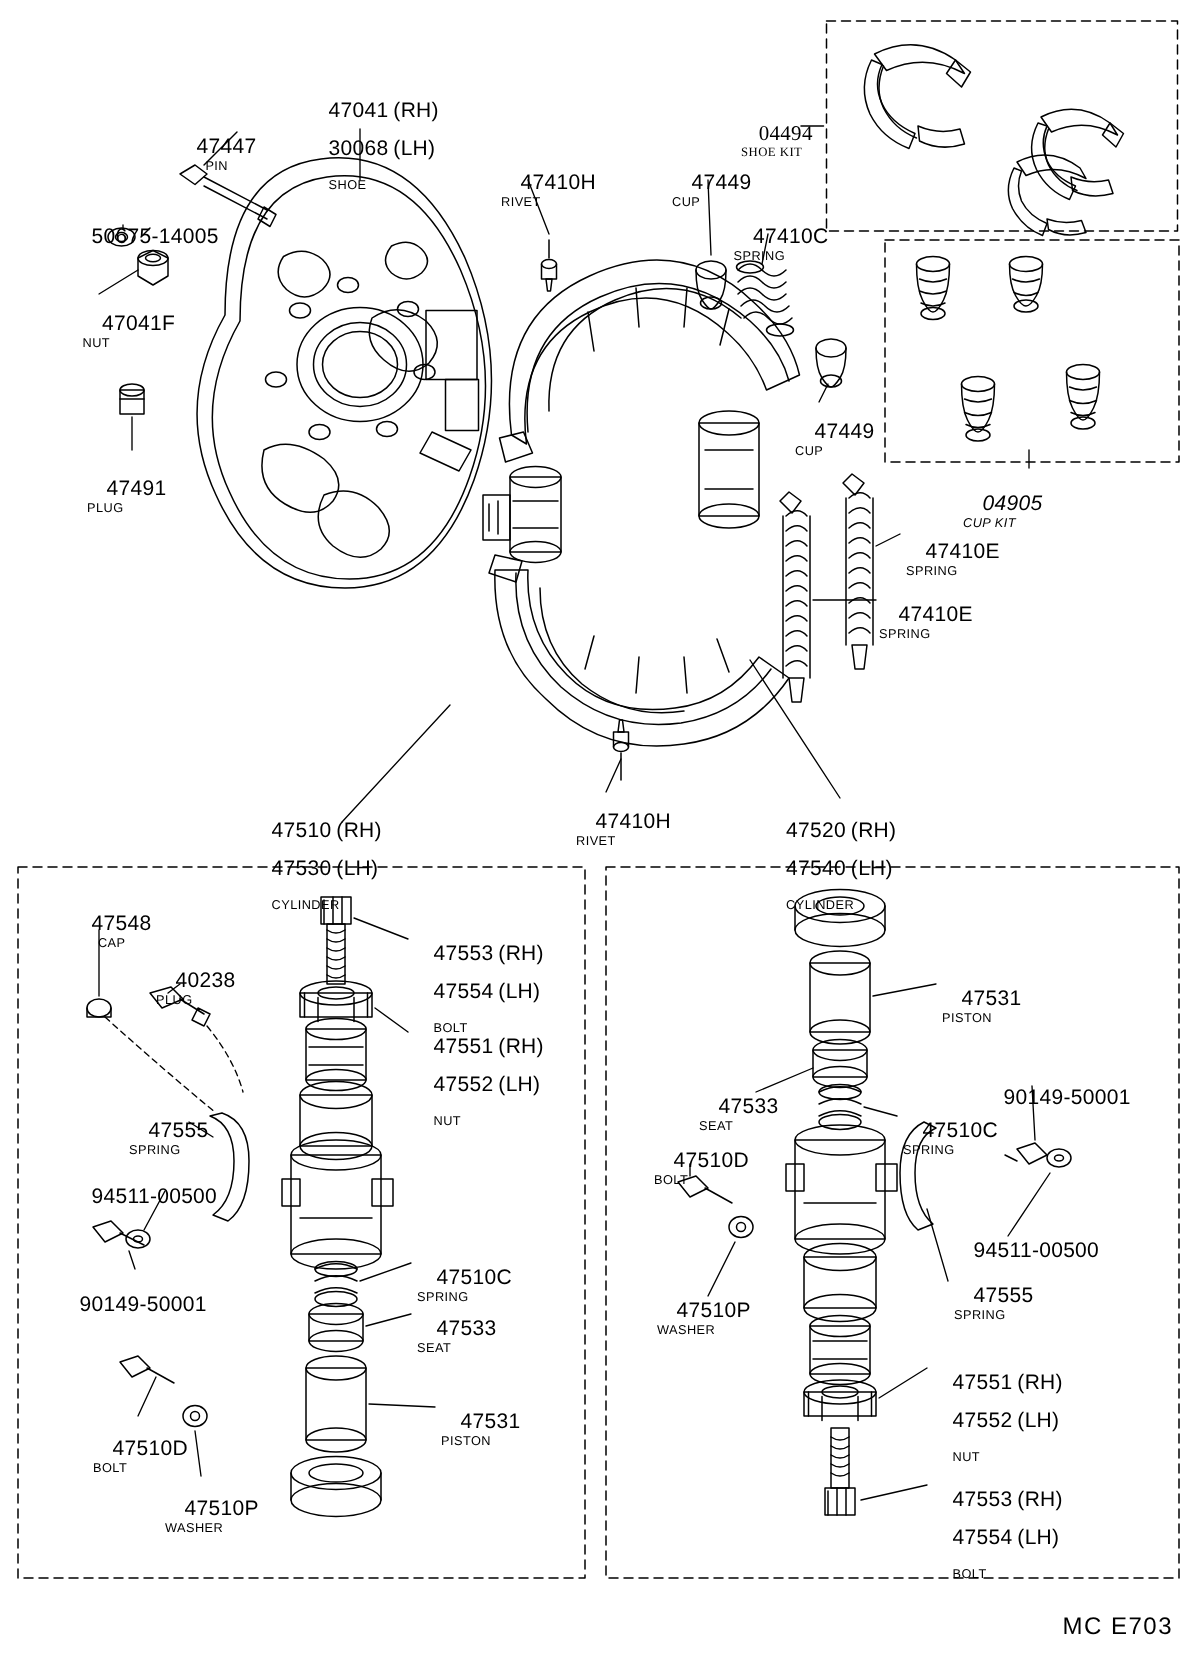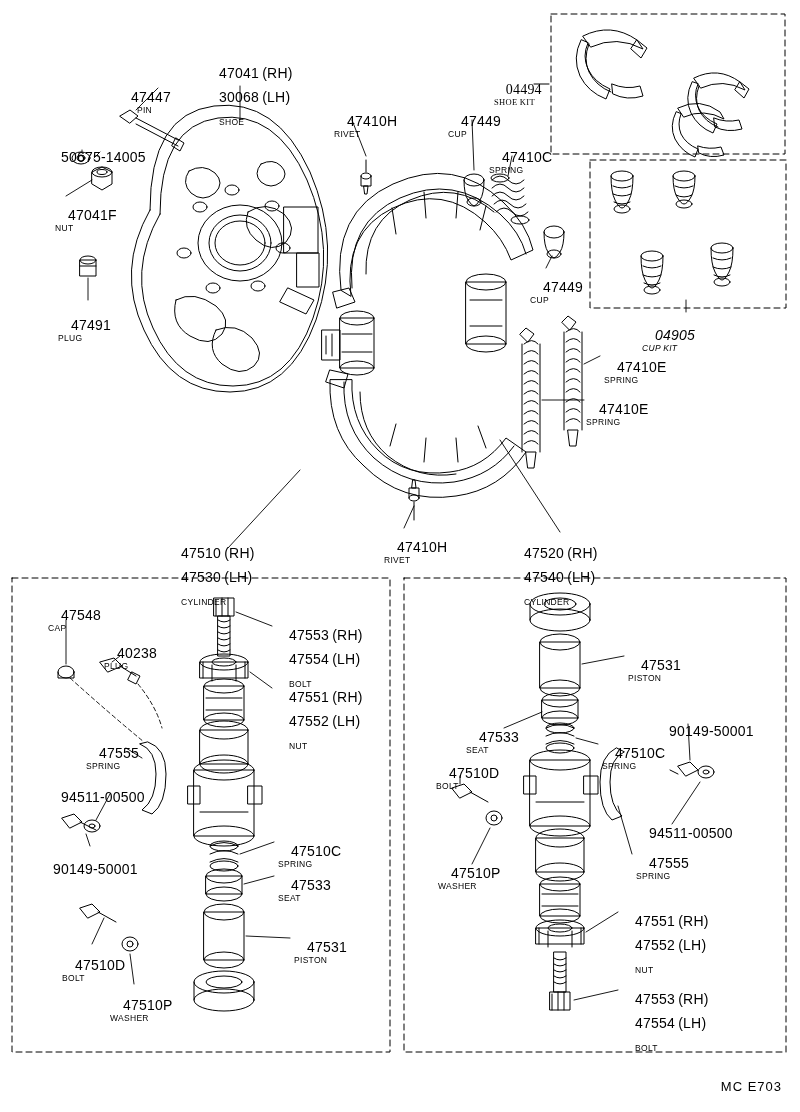--- a/index.html
+++ b/index.html
@@ -10,21 +10,21 @@
     color:#000000;
     position:relative;
     overflow:hidden;
   }
   #sheet{position:absolute;left:0;top:0;width:800px;height:1112px;}
   svg.art{position:absolute;left:0;top:0;width:800px;height:1112px;pointer-events:none;}
   .lbl{position:absolute;font-size:11px;line-height:11.5px;letter-spacing:0.2px;white-space:pre;}
   .lbl .pn{font-size:14px;}
   .lbl .sub{font-size:8.5px;letter-spacing:0.3px;}
   .lbl .side{font-size:14px;}
-  .footer{position:absolute;right:18px;bottom:18px;font-size:13px;letter-spacing:1px;}
+  .footer{position:absolute;right:18px;bottom:18px;font-size:16px;letter-spacing:1px;}
 </style>
 </head>
 <body>
 
 <div id="sheet">
 
   <svg class="art" viewBox="0 0 800 1112">
     <g fill="none" stroke="#000" stroke-width="1" stroke-linecap="round" stroke-linejoin="round">
 
       <rect x="551" y="14" width="234" height="140" stroke-dasharray="6 4"></rect>
@@ -458,21 +458,21 @@
     <span class="pn">47530</span> <span class="side">(LH)</span><br>
     <span class="sub">CYLINDER</span>
   </div>
 
   <div class="lbl" style="left:511px;top:536px;">
     <span class="pn">47520</span> <span class="side">(RH)</span><br>
     <span class="pn">47540</span> <span class="side">(LH)</span><br>
     <span class="sub">CYLINDER</span>
   </div>
 
-  <div class="lbl" style="left:48px;top:598px;">
+  <div class="lbl" style="left:48px;top:598px;text-align:center;">
     <span class="pn">47548</span><br><span class="sub">CAP</span>
   </div>
 
   <div class="lbl" style="left:104px;top:636px;">
     <span class="pn">40238</span><br><span class="sub">PLUG</span>
   </div>
 
   <div class="lbl" style="left:276px;top:618px;">
     <span class="pn">47553</span> <span class="side">(RH)</span><br>
     <span class="pn">47554</span> <span class="side">(LH)</span><br>

